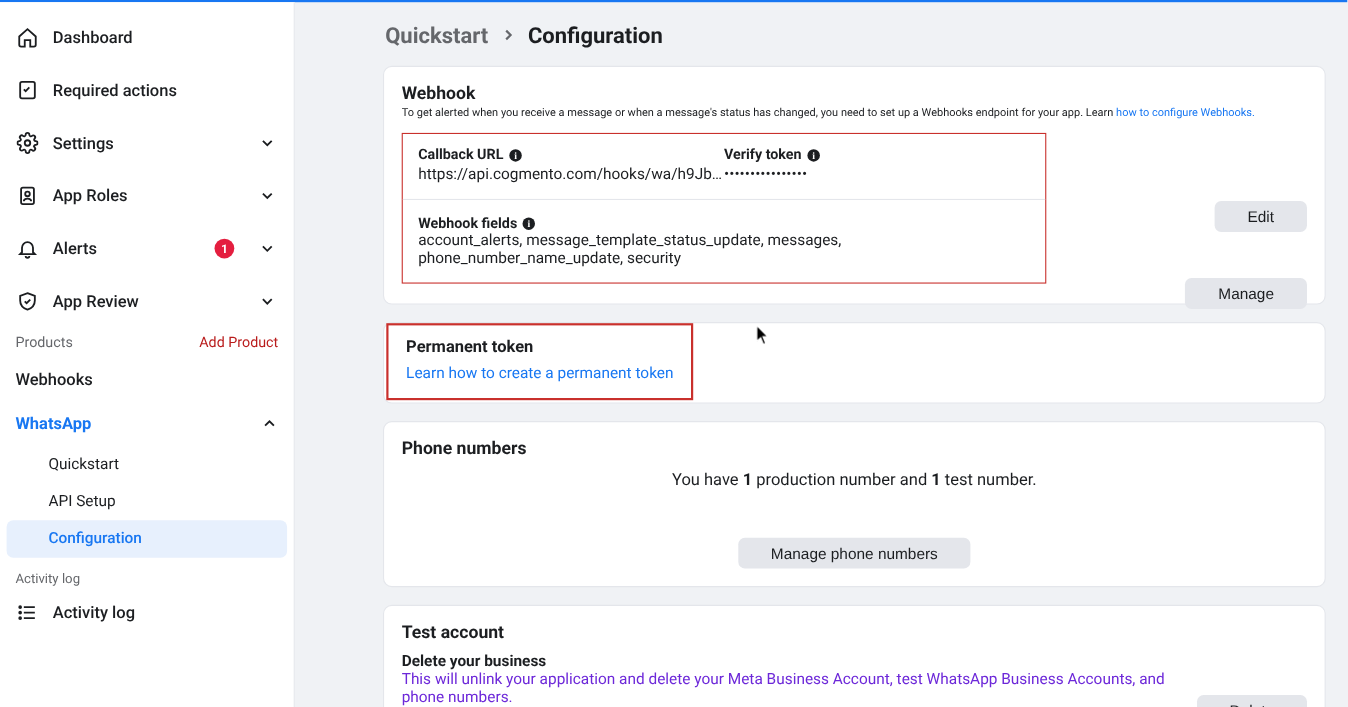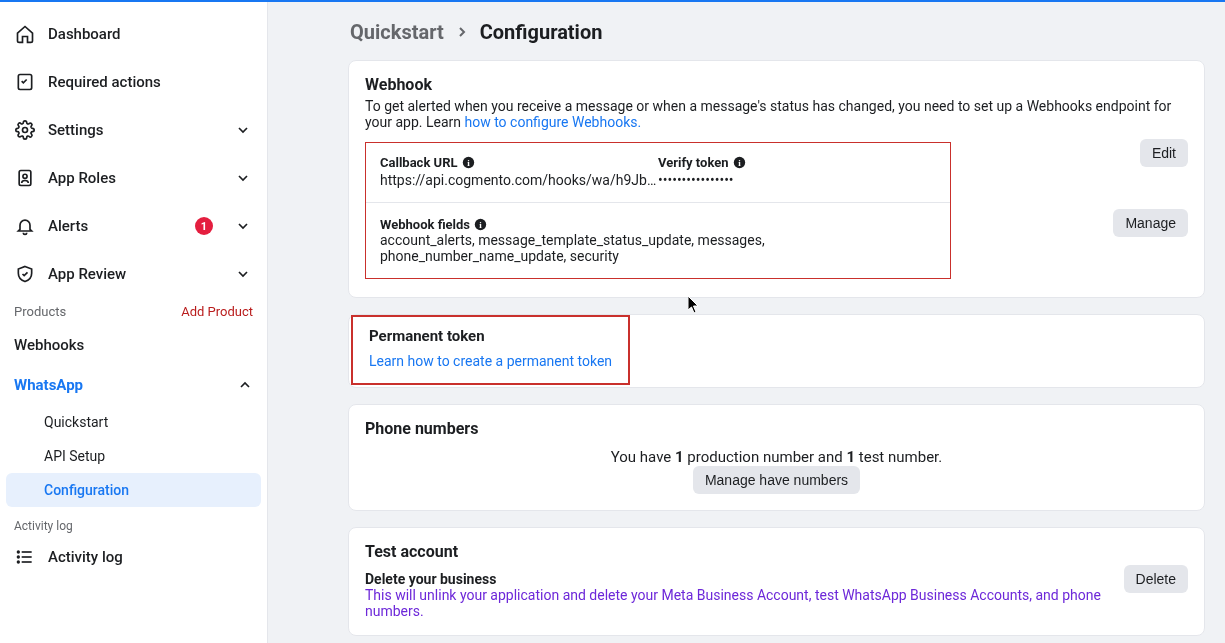--- a/index.html
+++ b/index.html
@@ -29,30 +29,30 @@
   .prod-item { display:flex; align-items:center; height:40px; padding:0 14px; gap:12px; cursor:pointer;}
   .prod-item .label { flex:1; font-size:15px; font-weight:500;}
   .prod-item.active .label { color:#1877f2; font-weight:700;}
   .section-title-sm { font-size:12px; color:#65676b; padding:12px 14px 4px;}
   
   .main { flex:1; overflow:auto; padding:18px 20px 30px 80px;}
   .breadcrumb { display:flex; align-items:center; gap:10px; font-size:20px; font-weight:700; color:#65676b; margin:0 0 16px 2px;}
   .breadcrumb .current { color:#1c1e21;}
   .card { background:#ffffff; border:1px solid #e4e6eb; border-radius:8px; padding:14px 16px 16px; margin-bottom:16px; position:relative;}
   .card h3 { margin:0 0 4px 0; font-size:16px; font-weight:700;}
-  .card .desc { font-size:14px; color:#1c1e21; }
+  .card .desc { font-size:10px; color:#1c1e21; }
   .card .desc .link { color:#1877f2; cursor:pointer;}
   .highlight-red { border:1px solid #c9302c; }
   .webhook-box { margin-top:12px; padding:12px 14px 14px;}
   .wh-row { display:flex; align-items:flex-start; }
   .wh-block { flex:1; min-width:0;}
   .wh-block .lbl { font-size:13px; font-weight:700; display:flex; align-items:center; gap:4px;}
   .wh-block .val { font-size:14px; color:#1c1e21; margin-top:2px; white-space:nowrap; overflow:hidden; text-overflow:ellipsis;}
   .wh-divider { height:1px; background:#e4e6eb; margin:14px -14px;}
-  .btn { background:#e4e6eb; border:none; color:#1c1e21; font-size:14px; font-weight:500; padding:6px 12px; border-radius:6px; cursor:pointer;}
+  .btn { background:#e4e6eb; border:none; color:#1c1e21; font-size:14px; font-weight:500; padding:6px 30px; border-radius:6px; cursor:pointer;margin-top:44px;}
   .btn-right { position:absolute; right:16px;}
   .btn-edit { top:38px;}
   .perm-box { border:2px solid #c9302c; display:inline-block; padding:10px 16px 14px; margin-top:-2px;}
   .perm-title { font-size:15px; font-weight:700; margin-bottom:8px;}
   .perm-link { color:#1877f2; font-size:14px; cursor:pointer;}
   .phone-row { display:flex; align-items:center; justify-content:space-between; margin-top:10px;flex-direction:column;}
   .phone-text { font-size:15px;}
   .phone-text .bold { font-weight:700;}
   .test-sub { font-size:14px; font-weight:700; margin-top:6px;}
   .test-desc { font-size:14px; color:#6d28d9;}
@@ -261,21 +261,21 @@
         </div>
       </div>
     </div>
 
     <div class="card">
       <h3>Phone numbers</h3>
       <div class="phone-row">
         <div class="phone-text">
           <span>You have </span><span class="bold">1</span><span> production number and </span><span class="bold">1</span><span> test number.</span>
         </div>
-        <button class="btn">Manage have numbers</button>
+        <button class="btn">Manage phone numbers</button>
       </div>
     </div>
 
     <div class="card">
       <h3>Test account</h3>
       <div class="test-row">
         <div>
           <div class="test-sub">Delete your business</div>
           <div class="test-desc">This will unlink your application and delete your Meta Business Account, test WhatsApp Business Accounts, and phone numbers.</div>
         </div>

